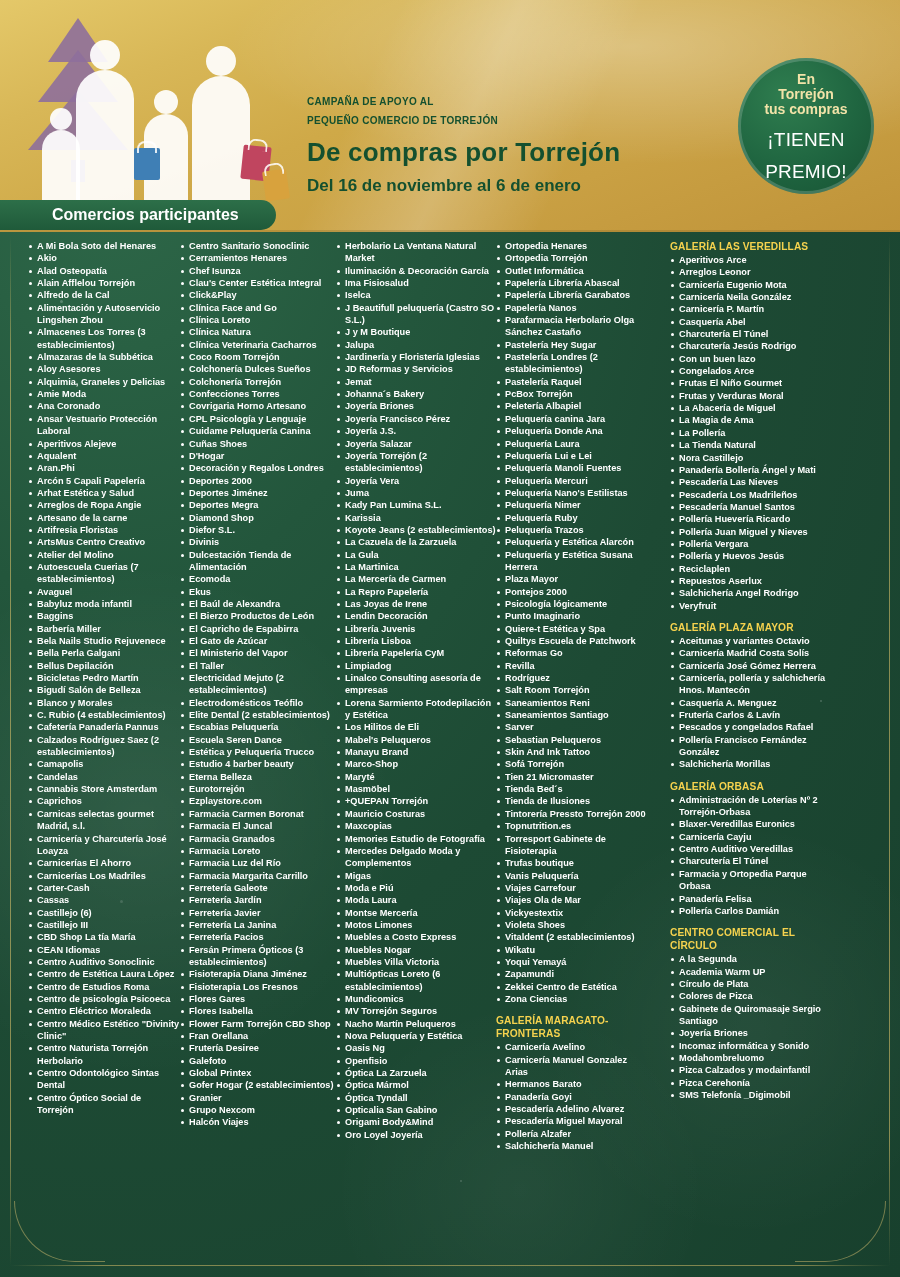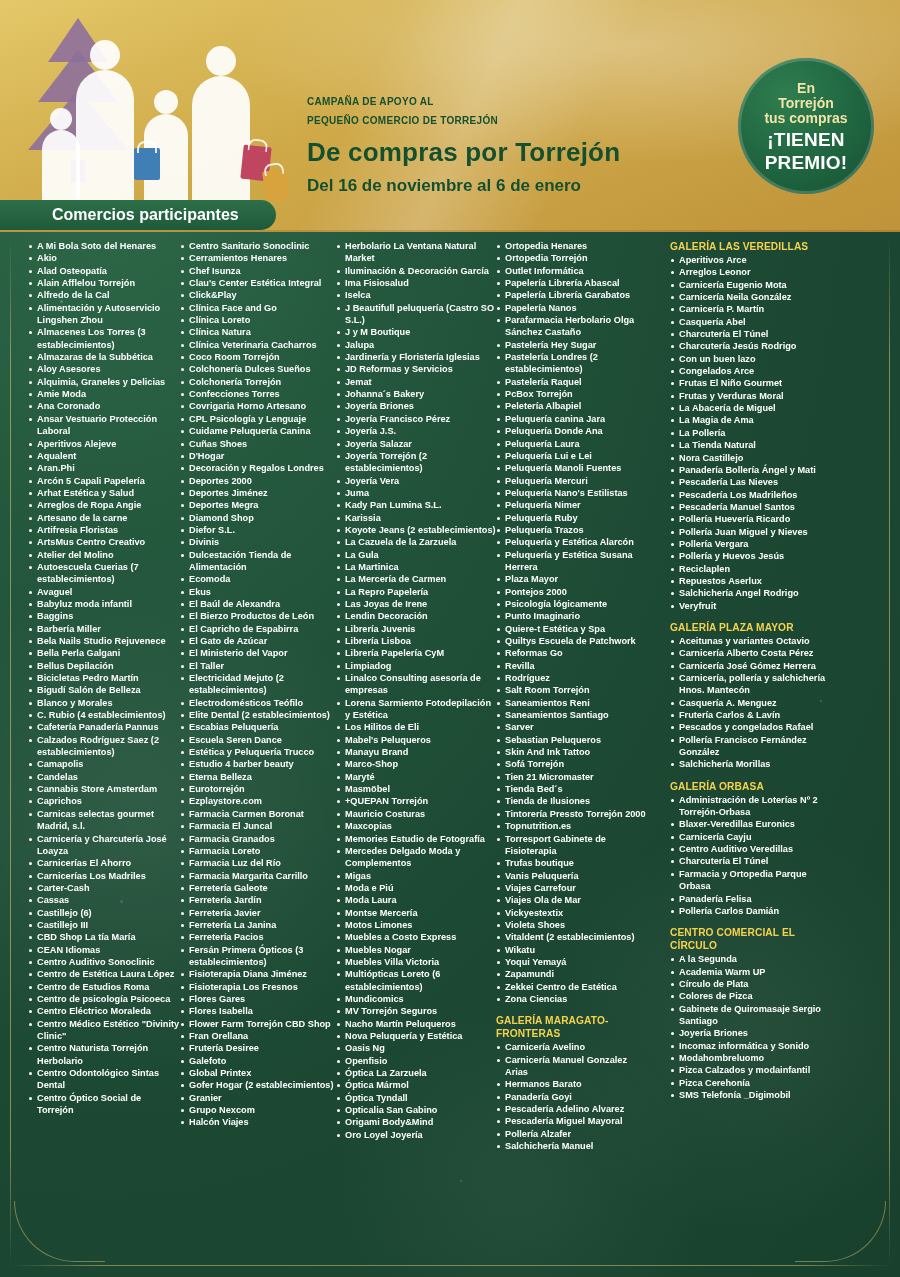--- a/index.html
+++ b/index.html
@@ -63,21 +63,21 @@
   .hdr .l4{color:#14502f;font-size:17px;font-weight:bold;margin-top:8px;}
 
   
   .stamp{
     position:absolute;right:26px;top:58px;width:136px;height:136px;border-radius:50%;
     background:radial-gradient(circle at 35% 28%,#2f7d4f 0%,#1f6540 55%,#175233 100%);
     box-shadow:0 0 0 3px rgba(255,255,255,.18) inset;
     display:flex;flex-direction:column;align-items:center;justify-content:center;text-align:center;
   }
   .stamp .s1{color:#f2e3a8;font-size:14px;font-weight:bold;line-height:15px;}
-  .stamp .s2{color:#ffffff;font-size:19px;font-weight:bold;line-height:19px;margin-top:4px;letter-spacing:.2px;}
+  .stamp .s2{color:#ffffff;font-size:19px;font-weight:normal;line-height:19px;margin-top:13px;letter-spacing:.2px;}
 
   
   .ribbon{
     position:absolute;left:0;top:200px;width:276px;height:30px;
     background:linear-gradient(180deg,#2d6f49 0%,#1f5a3a 100%);
     border-radius:0 16px 16px 0;
     display:flex;align-items:center;
   }
   .ribbon span{color:#ffffff;font-size:16px;font-weight:bold;margin-left:52px;}
 
@@ -508,21 +508,21 @@
           <li>Pollería Vergara</li>
           <li>Pollería y Huevos Jesús</li>
           <li>Reciclaplen</li>
           <li>Repuestos Aserlux</li>
           <li>Salchichería Angel Rodrigo</li>
           <li>Veryfruit</li>
         </ul>
         <div class="subhead">GALERÍA PLAZA MAYOR</div>
         <ul>
           <li>Aceitunas y variantes Octavio</li>
-          <li>Carnicería Alberto Costa Pérez</li>
+          <li>Carnicería Madrid Costa Solís</li>
           <li>Carnicería José Gómez Herrera</li>
           <li>Carnicería, pollería y salchichería Hnos. Mantecón</li>
           <li>Casquería A. Menguez</li>
           <li>Frutería Carlos &amp; Lavín</li>
           <li>Pescados y congelados Rafael</li>
           <li>Pollería Francisco Fernández González</li>
           <li>Salchichería Morillas</li>
         </ul>
         <div class="subhead">GALERÍA ORBASA</div>
         <ul>

